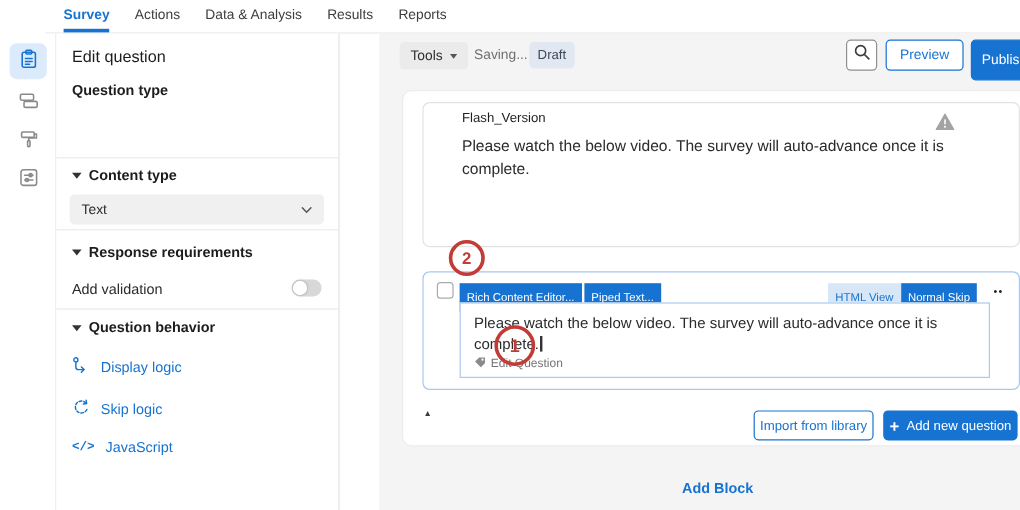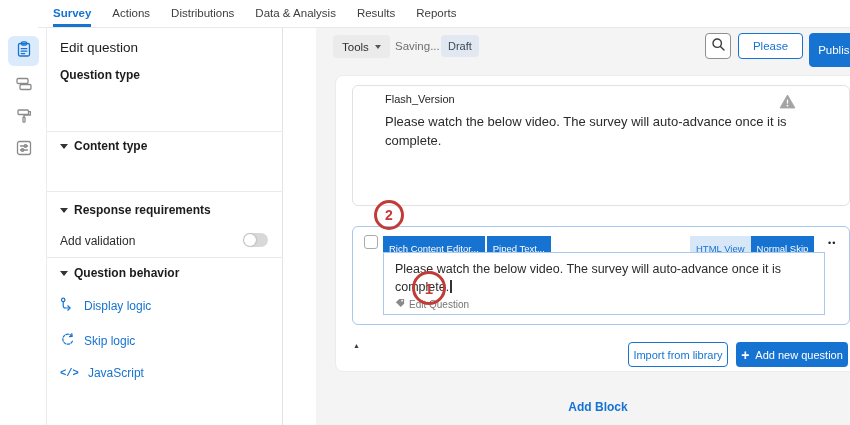--- a/index.html
+++ b/index.html
@@ -118,21 +118,20 @@
   .ann2 { left:374px; top:200px; width:30px; height:30px; font-size:14px; }
 </style>
 </head>
 <body>
 
 <div id="app">
 
   <div class="topnav">
     <div class="nav-tab active">Survey</div>
     <div class="nav-tab">Actions</div>
-    <div class="nav-tab">Distributions</div>
     <div class="nav-tab">Data &amp; Analysis</div>
     <div class="nav-tab">Results</div>
     <div class="nav-tab">Reports</div>
   </div>
 
   <div class="rail">
     <div class="rail-item active" style="top:8px">
       <span>
         <svg width="18" height="18" viewBox="0 0 18 18">
           <rect x="3.5" y="3.5" width="11" height="12.5" rx="1.5"></rect>
@@ -174,20 +173,28 @@
     <div class="sb-title">Edit question</div>
 
     <div class="sb-qtype-label">Question type</div>
 
     <div class="sb-divider" style="top:103px"></div>
 
     <div class="sb-head" style="top:111px">
       <span class="tri-down"></span>
       <span>Content type</span>
     </div>
+    <div class="sb-content-select">
+      <span>Text</span>
+      <span style="margin-left:auto">
+        <svg width="9" height="6" viewBox="0 0 10 6" fill="none" stroke="#555" stroke-width="1.4" stroke-linecap="round">
+            <path d="M1 1l4 4 4-4"></path>
+          </svg>
+      </span>
+    </div>
 
     <div class="sb-divider" style="top:163px"></div>
 
     <div class="sb-head" style="top:175px">
       <span class="tri-down"></span>
       <span>Response requirements</span>
     </div>
     <div class="sb-val-label">Add validation</div>
     <div class="toggle">
       <div class="knob"></div>
@@ -235,21 +242,21 @@
     <div class="badge-draft">Draft</div>
 
     <div class="btn-search">
       <span>
         <svg width="15" height="15" viewBox="0 0 15 15">
           <circle cx="6.2" cy="6.2" r="4.2"></circle>
           <path d="M9.4 9.4l3.6 3.6"></path>
         </svg>
       </span>
     </div>
-    <div class="btn-preview">Please</div>
+    <div class="btn-preview">Preview</div>
     <div class="btn-publish">Publish</div>
 
     <div class="block">
 
       <div class="card1">
         <div class="q-name">Flash_Version</div>
         <div class="warn">
           <svg width="17" height="17" viewBox="0 0 18 18">
             <path d="M9 2.2L16.8 15.8H1.2Z" fill="#a3a3a3" stroke="#a3a3a3" stroke-width="1" stroke-linejoin="round"></path>
             <rect x="8.3" y="6.8" width="1.4" height="4.6" rx="0.7" fill="#fff"></rect>

